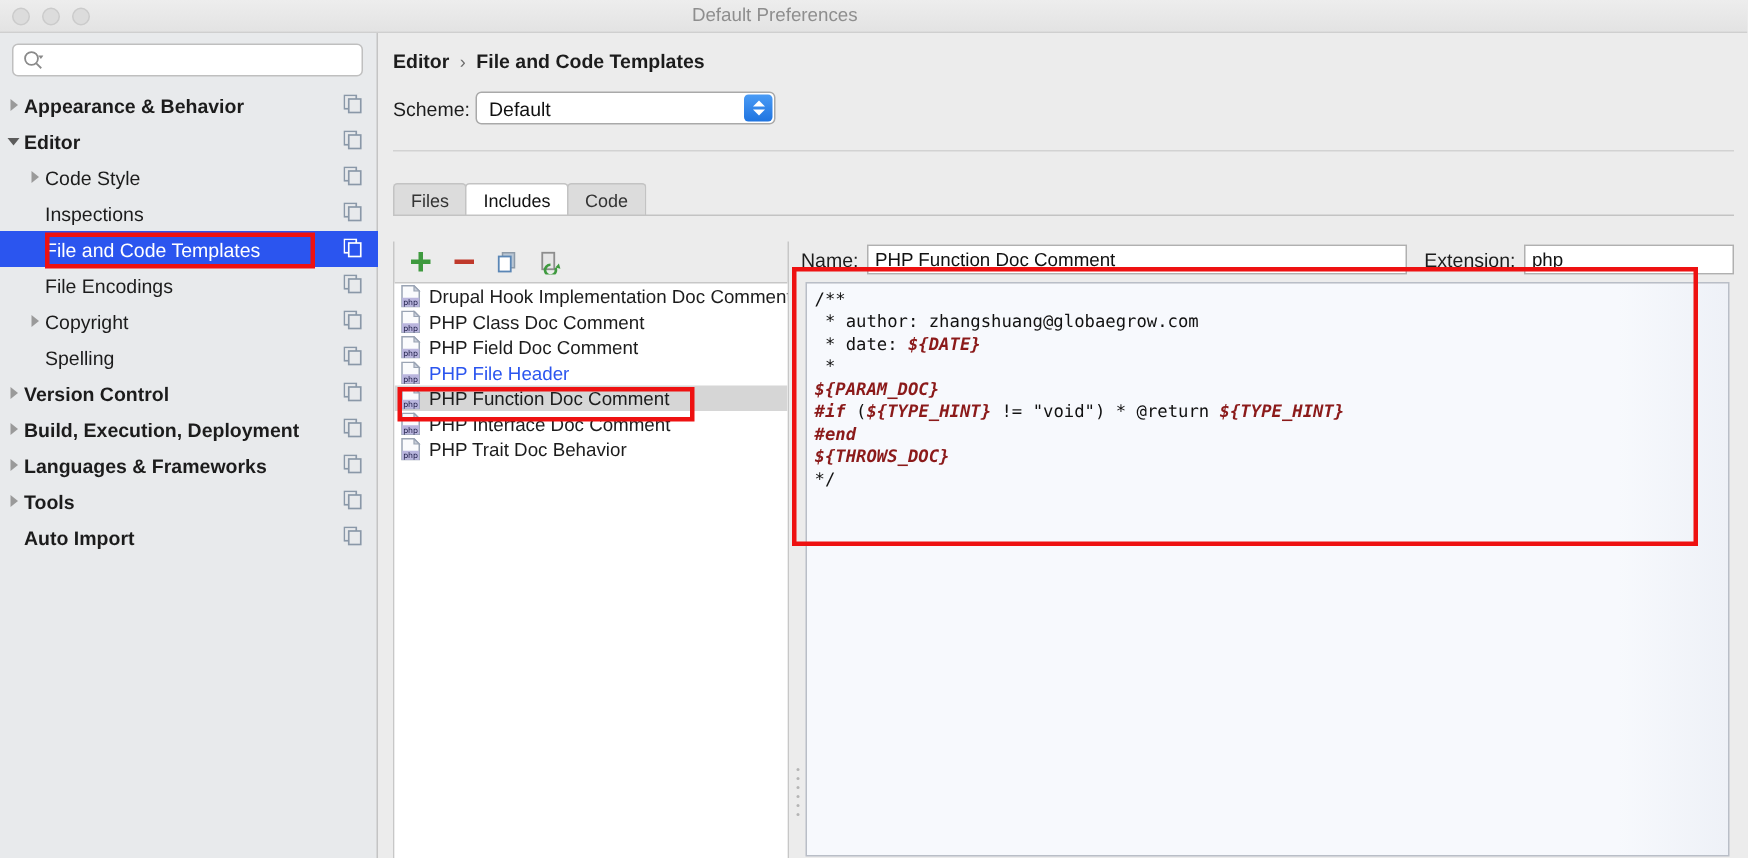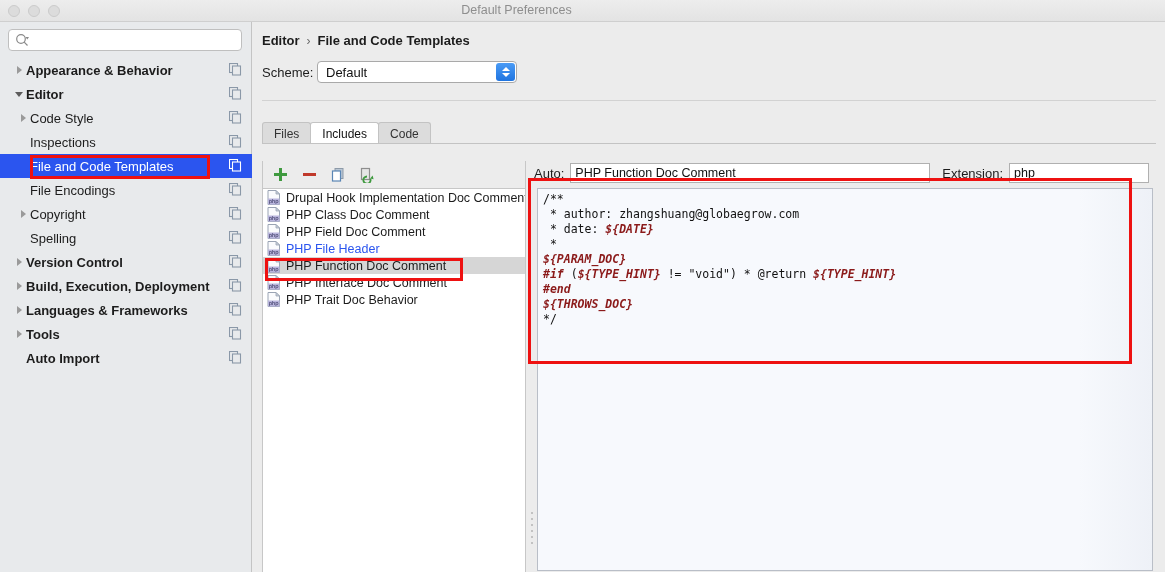--- a/index.html
+++ b/index.html
@@ -40,21 +40,21 @@
   .searchbox svg { display: block; }
   .searchinput {
     border: none; outline: none; background: transparent; width: 190px;
     font-size: 12px; font-family: "Liberation Sans", sans-serif; color: #222;
     margin-left: 4px;
   }
 
   .tree { position: absolute; left: 0; top: 36px; width: 252px; }
   .trow {
     position: relative; height: 24px; display: flex; align-items: center;
-    padding-left: 12px; font-size: 13px; color: #1c1c1c;
+    padding-left: 2px; font-size: 13px; color: #1c1c1c;
   }
   .trow.sel { background: #2b55ef; color: #fff; }
   .tw { width: 14px; flex: 0 0 14px; display: flex; align-items: center;
         justify-content: center; }
   .arrow-r { width: 0; height: 0; border-left: 5px solid #9a9a9a;
              border-top: 4px solid transparent; border-bottom: 4px solid transparent; }
   .arrow-d { width: 0; height: 0; border-top: 5px solid #5c5c5c;
              border-left: 4px solid transparent; border-right: 4px solid transparent; }
   .tlabel { white-space: nowrap; }
   .lvl0 { font-weight: bold; }
@@ -434,21 +434,21 @@
           <circle cx="2" cy="8" r="1" fill="#b5b5b5"></circle>
         <circle cx="2" cy="14" r="1" fill="#b5b5b5"></circle>
           <circle cx="2" cy="20" r="1" fill="#b5b5b5"></circle>
         <circle cx="2" cy="26" r="1" fill="#b5b5b5"></circle>
           <circle cx="2" cy="32" r="1" fill="#b5b5b5"></circle>
       </svg>
     </div>
 
     <div class="editpane">
       <div class="namerow">
-        <span class="nlabel">Auto:</span>
+        <span class="nlabel">Name:</span>
         <span class="tfield namefield">PHP Function Doc Comment</span>
         <span class="nlabel" style="margin-left:12px;">Extension:</span>
         <span class="tfield extfield">php</span>
       </div>
 
       <div class="codearea" id="codearea">
           <div class="cl"><span>/**</span></div>
           <div class="cl"><span> * author: zhangshuang@globaegrow.com</span></div>
           <div class="cl"><span> * date: </span><span class="kw">${DATE}</span></div>
           <div class="cl"><span> *</span></div>

